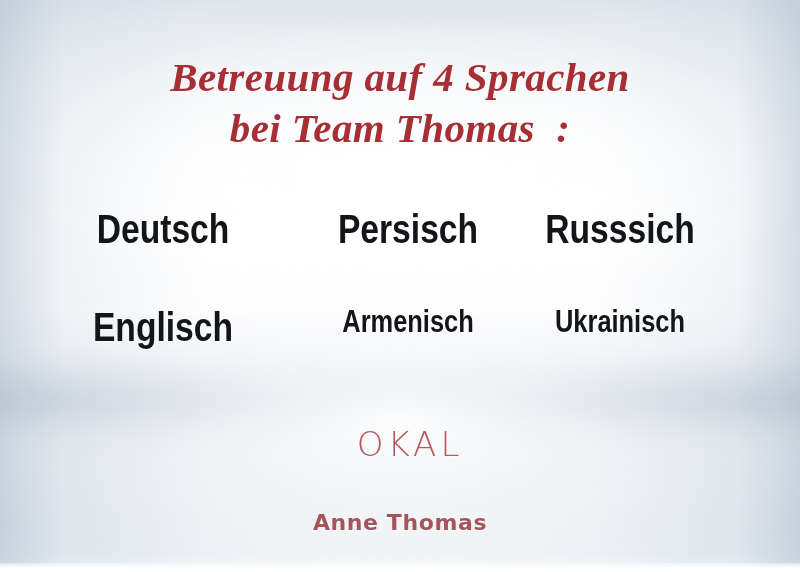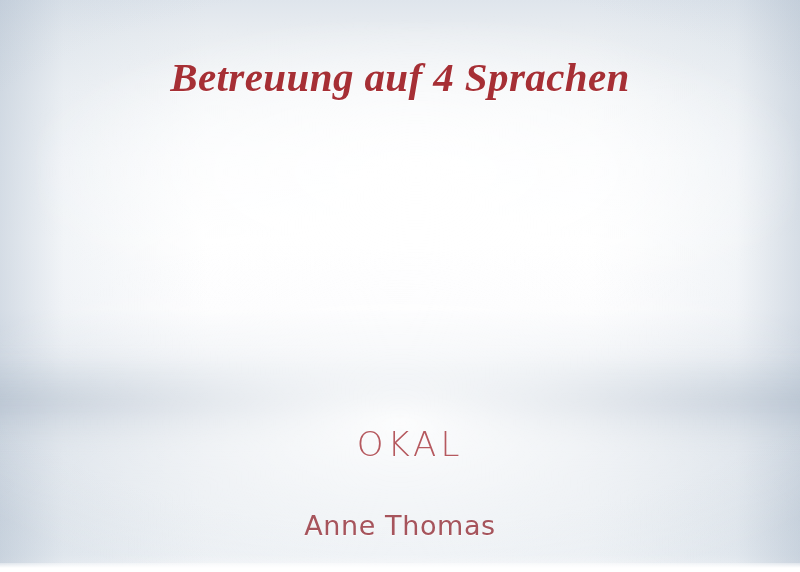--- a/index.html
+++ b/index.html
@@ -210,22 +210,22 @@
     text-shadow: 0 1px 1px rgba(255,255,255,0.7);
     padding-left: 20px;
   }
   .footer-name {
     position: absolute;
     left: 0;
     right: 0;
     top: 510px;
     text-align: center;
     font-family: "DejaVu Sans", sans-serif;
-    font-weight: 400;
-    font-size: 27px;
+    font-weight: 700;
+    font-size: 22px;
     letter-spacing: 0.6px;
     color: #a6545c;
     text-shadow: 0 1px 1px rgba(255,255,255,0.7);
   }
 </style>
 </head>
 <body>
 
 <div class="poster">
 
@@ -234,21 +234,37 @@
   <div class="bg-glow-top"></div>
   <div class="bg-horizon"></div>
   <div class="bg-glow"></div>
   <div class="bg-vignette"></div>
   <div class="bg-bottom-strip"></div>
 
   <div class="content">
 
     <div class="headline">
       <span class="headline-line">Betreuung auf 4 Sprachen</span>
+      <span class="headline-line">bei Team Thomas  :</span>
     </div>
 
+    <div class="lang-grid">
+
+      <div class="lang-row">
+        <div class="lang-cell col-1 size-lg">Deutsch</div>
+        <div class="lang-cell col-2 size-lg">Persisch</div>
+        <div class="lang-cell col-3 size-lg">Russsich</div>
+      </div>
+
+      <div class="lang-row">
+        <div class="lang-cell col-1 size-lg">Englisch</div>
+        <div class="lang-cell col-2 size-sm">Armenisch</div>
+        <div class="lang-cell col-3 size-sm">Ukrainisch</div>
+      </div>
+
+    </div>
 
     <div class="footer-okal">OKAL</div>
 
     <div class="footer-name">Anne Thomas</div>
 
   </div>
 </div>
 
 </body></html>

